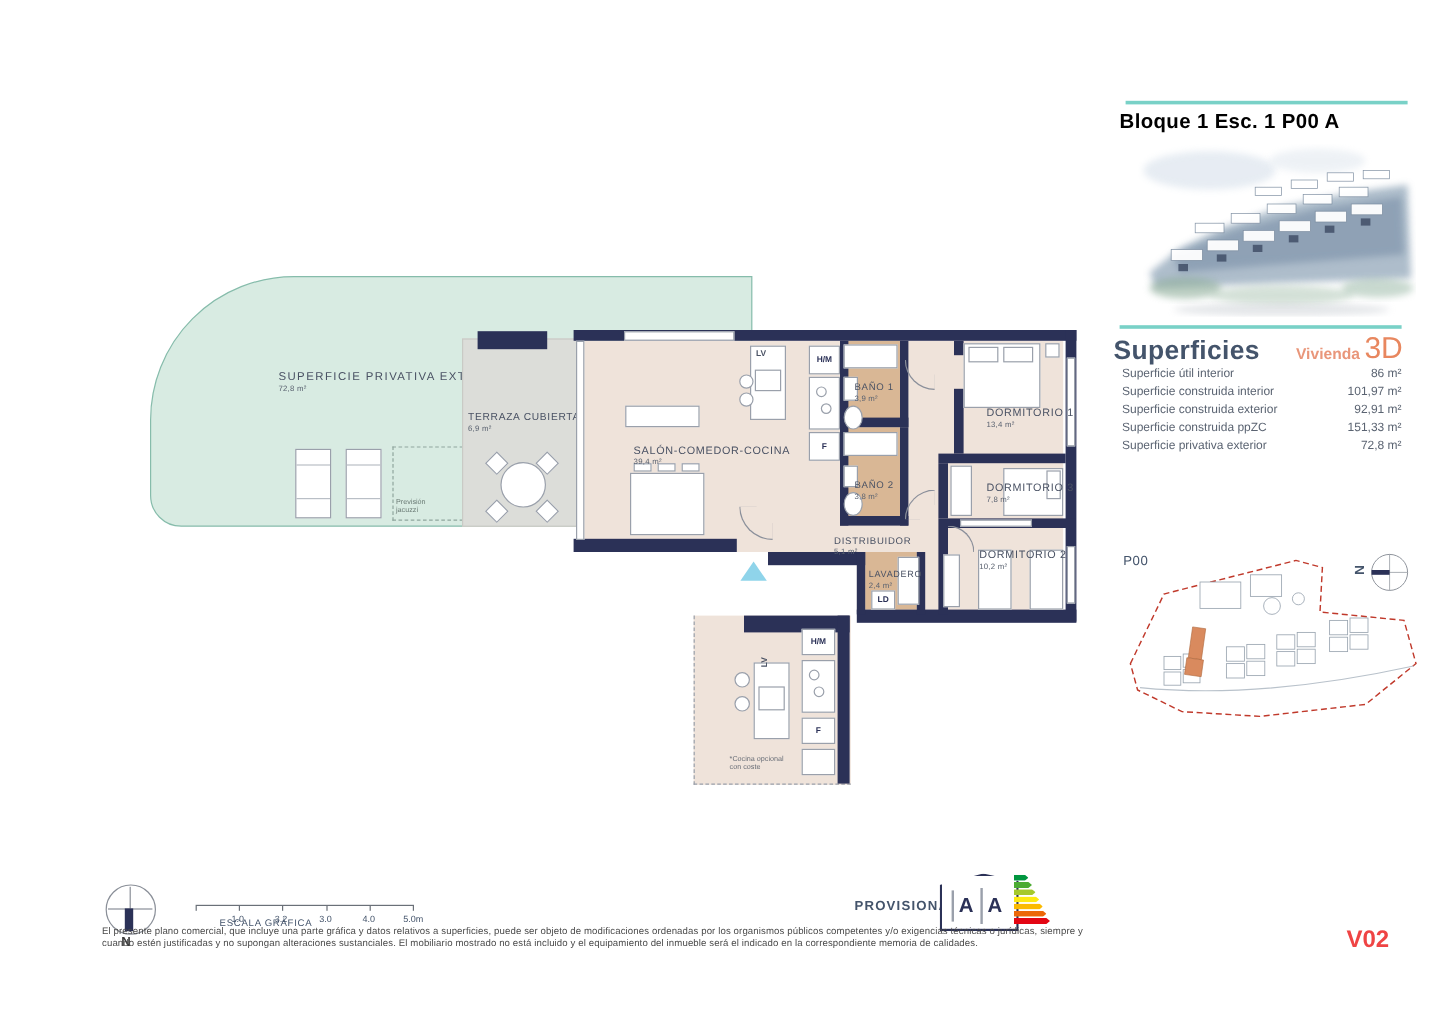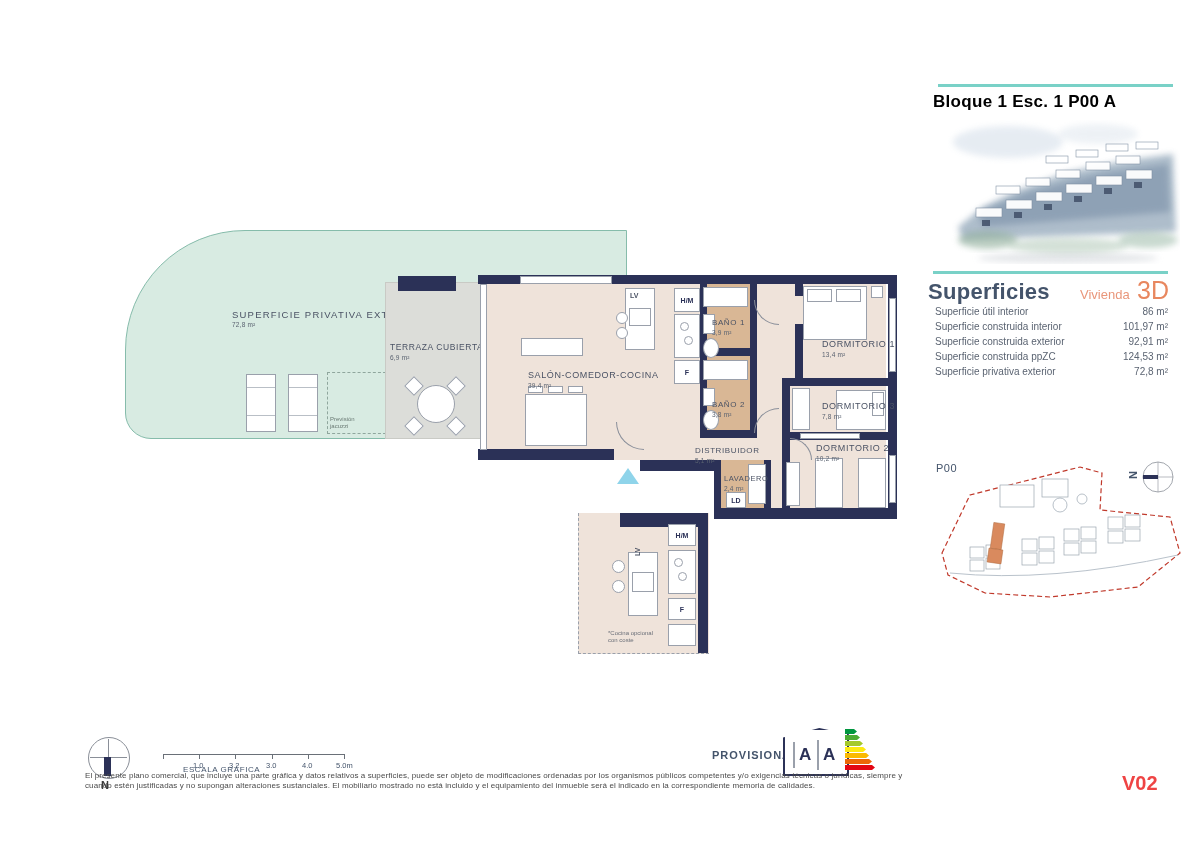--- a/index.html
+++ b/index.html
@@ -24,21 +24,21 @@
   .triangle-up{width:0;height:0;border-left:11px solid transparent;border-right:11px solid transparent;
       border-bottom:16px solid #8fd4ea;}
   .triangle-left{width:0;height:0;border-top:5px solid transparent;border-bottom:5px solid transparent;
       border-right:8px solid #2b3157;}
   .diamond{width:12px;height:12px;background:#fff;border:1px solid #9aa0ab;transform:rotate(45deg);}
   .lounger-line{position:absolute;left:0;width:100%;height:1px;background:#b9bfc6;}
   
   .teal-line{background:#79d1c7;height:3px;}
   .sb-title{color:#000000;font-size:17px;font-weight:bold;letter-spacing:.3px;}
   .sup-head{color:#44546b;font-size:22px;font-weight:bold;letter-spacing:.3px;}
-  .sup-viv{color:#e9967a;font-size:13px;}
+  .sup-viv{color:#e9967a;font-size:13px;font-weight:bold;}
   .sup-3d{color:#e8875f;font-size:25px;}
   .sup-row{position:absolute;left:935px;width:233px;font-size:10px;color:#5b6472;}
   .sup-row .lab{position:absolute;left:0;}
   .sup-row .val{position:absolute;right:0;text-align:right;}
   .p00{color:#44546b;font-size:11px;letter-spacing:.5px;}
   
   .scale-title{font-size:8px;color:#44546b;letter-spacing:.6px;margin-top:27px;}
   .scale-bar{border-top:1px solid #6a7078;}
   .tick{position:absolute;top:0;width:1px;height:4px;background:#6a7078;}
   .tick-lab{position:absolute;top:6px;font-size:7.5px;color:#44546b;}
@@ -179,21 +179,21 @@
     <div class="area">3,8 m²</div>
   </div>
   <div class="abs rlabel" style="left:822px;top:340px;">
     <div>DORMITORIO 1</div>
     <div class="area">13,4 m²</div>
   </div>
   <div class="abs rlabel" style="left:822px;top:402px;">
     <div>DORMITORIO 3</div>
     <div class="area">7,8 m²</div>
   </div>
-  <div class="abs rlabel" style="left:816px;top:444px;">
+  <div class="abs rlabel" style="left:816px;top:458px;">
     <div>DORMITORIO 2</div>
     <div class="area">10,2 m²</div>
   </div>
   <div class="abs rlabel" style="left:695px;top:446px;font-size:8px;">
     <div>DISTRIBUIDOR</div>
     <div class="area">5,1 m²</div>
   </div>
   <div class="abs rlabel" style="left:724px;top:474px;font-size:7.5px;">
     <div>LAVADERO</div>
     <div class="area">2,4 m²</div>
@@ -276,21 +276,21 @@
   <div class="sup-row" style="top:321px;">
     <span class="lab">Superficie construida interior</span>
     <span class="val">101,97 m²</span>
   </div>
   <div class="sup-row" style="top:336px;">
     <span class="lab">Superficie construida exterior</span>
     <span class="val">92,91 m²</span>
   </div>
   <div class="sup-row" style="top:351px;">
     <span class="lab">Superficie construida ppZC</span>
-    <span class="val">124,53 m²</span>
+    <span class="val">151,33 m²</span>
   </div>
   <div class="sup-row" style="top:366px;">
     <span class="lab">Superficie privativa exterior</span>
     <span class="val">72,8 m²</span>
   </div>
 
   <div class="abs p00" style="left:936px;top:462px;">P00</div>
   <svg class="abs" style="left:930px;top:455px;" width="262" height="160" viewBox="0 0 262 160">
     <path d="M12,98 L40,40 L150,12 L172,18 L170,55 L240,62 L250,98 L208,132 L120,142 L55,138 L18,120 Z" fill="none" stroke="#c0392b" stroke-width="1.2" stroke-dasharray="5,3"></path>
     <g fill="#ffffff" stroke="#9aa5b0" stroke-width="0.7">

